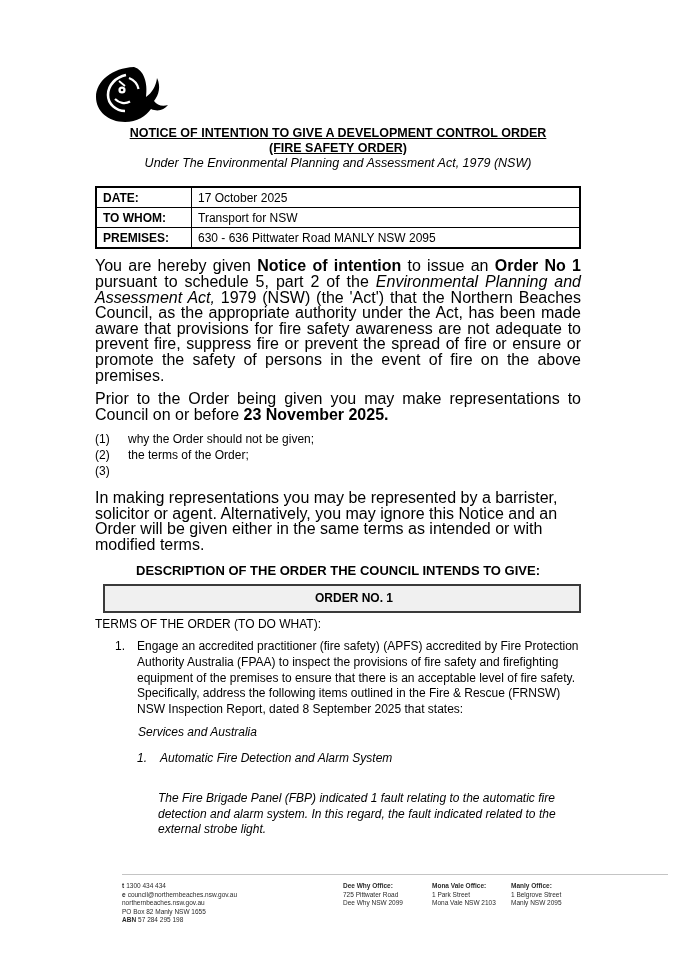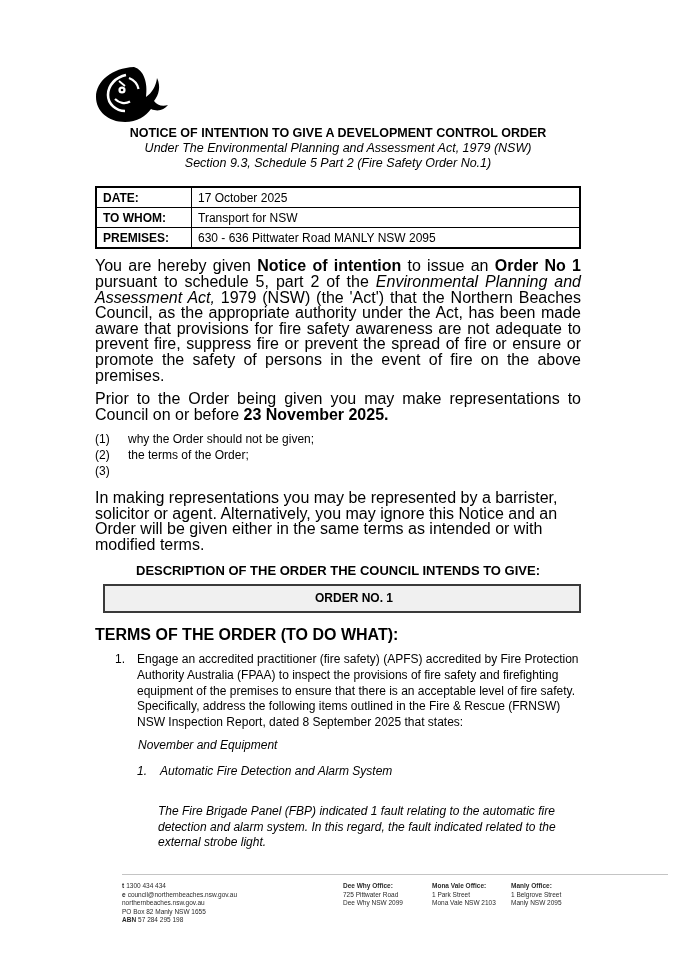--- a/index.html
+++ b/index.html
@@ -10,21 +10,21 @@
     color: #000;
     position: relative;
     overflow: hidden;
   }
   .page { position: relative; width: 675px; height: 955px; background: #fff; }
   .doc { position: absolute; left: 95px; top: 0; width: 486px; }
 
   .logo { margin-top: 66px; width: 74px; height: 58px; display: block; }
 
   .title-block { margin-top: 2px; text-align: center; line-height: 14.8px; }
-  .title-line { font-weight: bold; font-size: 12.5px; }
+  .title-line { font-weight: bold; font-size: 12.5px; text-decoration: underline; }
   .subtitle-line { font-style: italic; font-size: 12.5px; }
 
   table.details {
     margin-top: 16px; width: 486px;
     border-collapse: collapse; border: 2px solid #000;
     font-size: 12px;
   }
   table.details td { border: 1.5px solid #000; height: 17px; padding: 1px 6px; vertical-align: middle; }
   table.details td.lbl { width: 82px; font-weight: bold; border-radius: 10px; }
 
@@ -40,21 +40,21 @@
 
   .desc-heading { margin-top: 11px; text-align: center; font-weight: bold; font-size: 13px; }
 
   .order-box {
     margin-top: 6px; margin-left: 8px;
     border: 2px solid #3a3a3a; background: #f0f0f0;
     height: 25px; line-height: 25px;
     text-align: center; font-weight: bold; font-size: 12px; padding-left: 24px;
   }
 
-  .terms-heading { margin-top: 13px; font-weight: bold; font-size: 16px; }
+  .terms-heading { margin-top: 4px; font-weight: normal; font-size: 12px; }
 
   .term-item { margin-top: 8px; display: flex; font-size: 12px; line-height: 15.6px; padding-left: 20px; }
   .term-item .num { width: 22px; flex: 0 0 22px; }
 
   .services-heading { margin-top: 8px; margin-left: 43px; font-style: italic; font-size: 12px; }
 
   .service-item { margin-top: 12px; display: flex; font-style: italic; font-size: 12px; line-height: 15.6px; padding-left: 42px; }
   .service-item .num { width: 23px; flex: 0 0 23px; }
 
   .service-detail { margin-top: 24px; margin-left: 63px; font-style: italic; font-size: 12px; line-height: 15.6px; }
@@ -82,22 +82,22 @@
       <path d="M31,9 C21,11 13,19 13,29 C13,38 21,45 30,45" stroke="#fff" stroke-width="2.6" fill="none"></path>
       <circle cx="27" cy="24" r="3.6" fill="#fff"></circle>
       <circle cx="27" cy="24" r="1.3" fill="#000"></circle>
       <path d="M20,33 c4,4 10,5.5 15,2.5" stroke="#fff" stroke-width="2.2" fill="none"></path>
       <path d="M34,12 c5,2 8.5,6 9.5,11" stroke="#fff" stroke-width="2.2" fill="none"></path>
       <path d="M24,15 l6,5" stroke="#fff" stroke-width="1.8" fill="none"></path>
     </svg>
 
     <div class="title-block">
       <div class="title-line">NOTICE OF INTENTION TO GIVE A DEVELOPMENT CONTROL ORDER</div>
+      <div class="title-line">(FIRE SAFETY ORDER)</div>
       <div class="subtitle-line">Under The Environmental Planning and Assessment Act, 1979 (NSW)</div>
-      <div class="subtitle-line">Section 9.3, Schedule 5 Part 2 (Fire Safety Order No.1)</div>
     </div>
 
     <table class="details">
       <tbody>
         <tr>
           <td class="lbl">DATE:</td>
           <td>17 October 2025</td>
         </tr>
         <tr>
           <td class="lbl">TO WHOM:</td>
@@ -134,21 +134,21 @@
 
     <div class="order-box">ORDER NO. 1</div>
 
     <div class="terms-heading">TERMS OF THE ORDER (TO DO WHAT):</div>
 
     <div class="term-item">
       <span class="num">1.</span>
       <span>Engage an accredited practitioner (fire safety) (APFS) accredited by Fire Protection Authority Australia (FPAA) to inspect the provisions of fire safety and firefighting equipment of the premises to ensure that there is an acceptable level of fire safety. Specifically, address the following items outlined in the Fire &amp; Rescue (FRNSW) NSW Inspection Report, dated 8 September 2025 that states:</span>
     </div>
 
-    <div class="services-heading">November and Equipment</div>
+    <div class="services-heading">Services and Australia</div>
 
     <div class="service-item">
       <span class="num">1.</span>
       <span>Automatic Fire Detection and Alarm System</span>
     </div>
 
     <div class="service-detail">The Fire Brigade Panel (FBP) indicated 1 fault relating to the automatic fire detection and alarm system. In this regard, the fault indicated related to the external strobe light.</div>
 
   </div>
 

